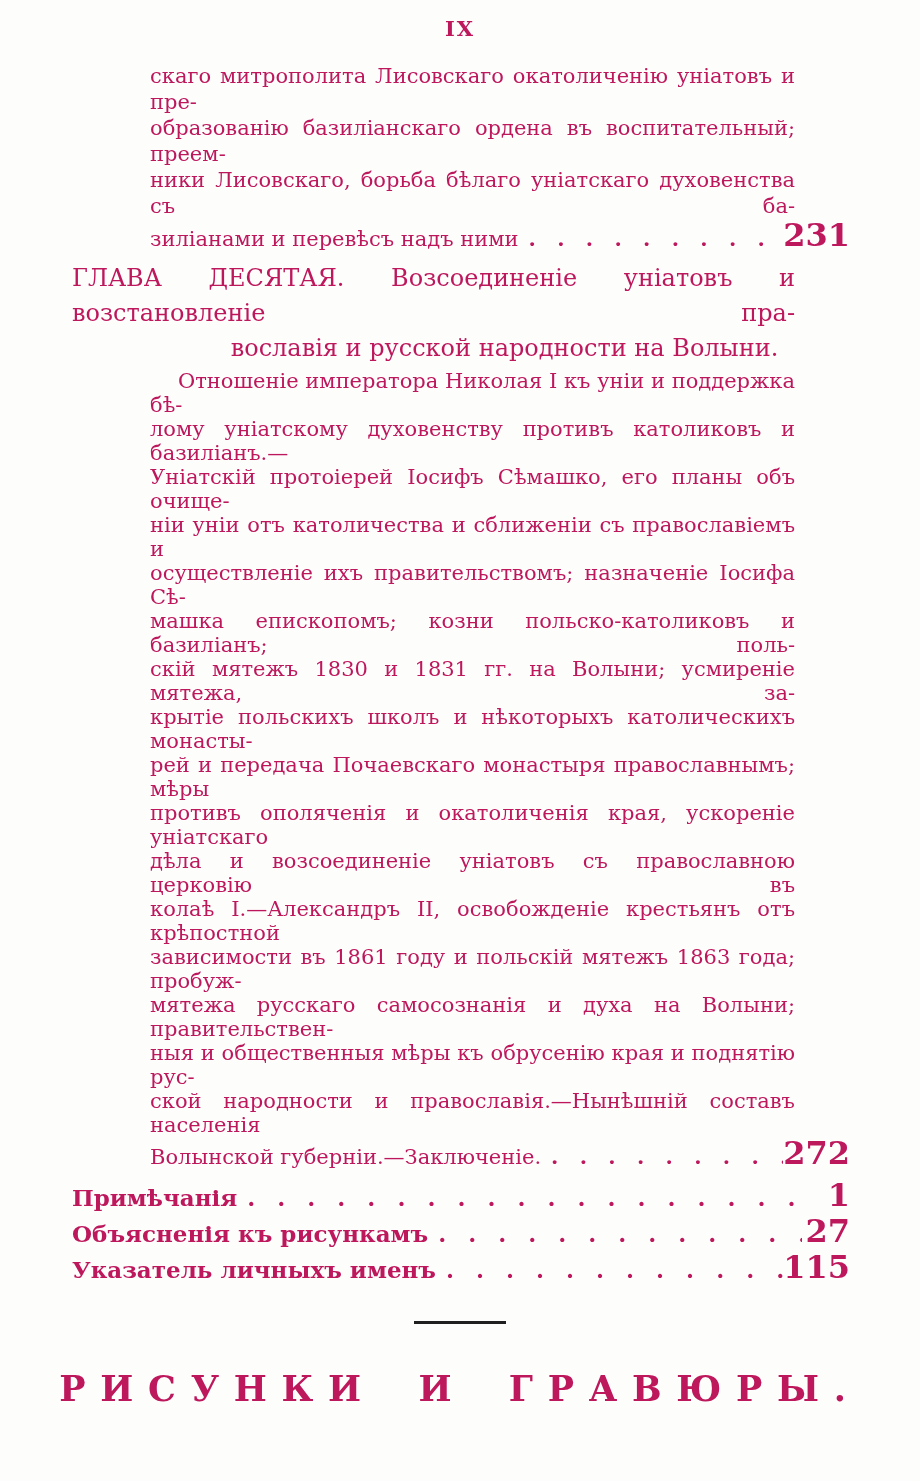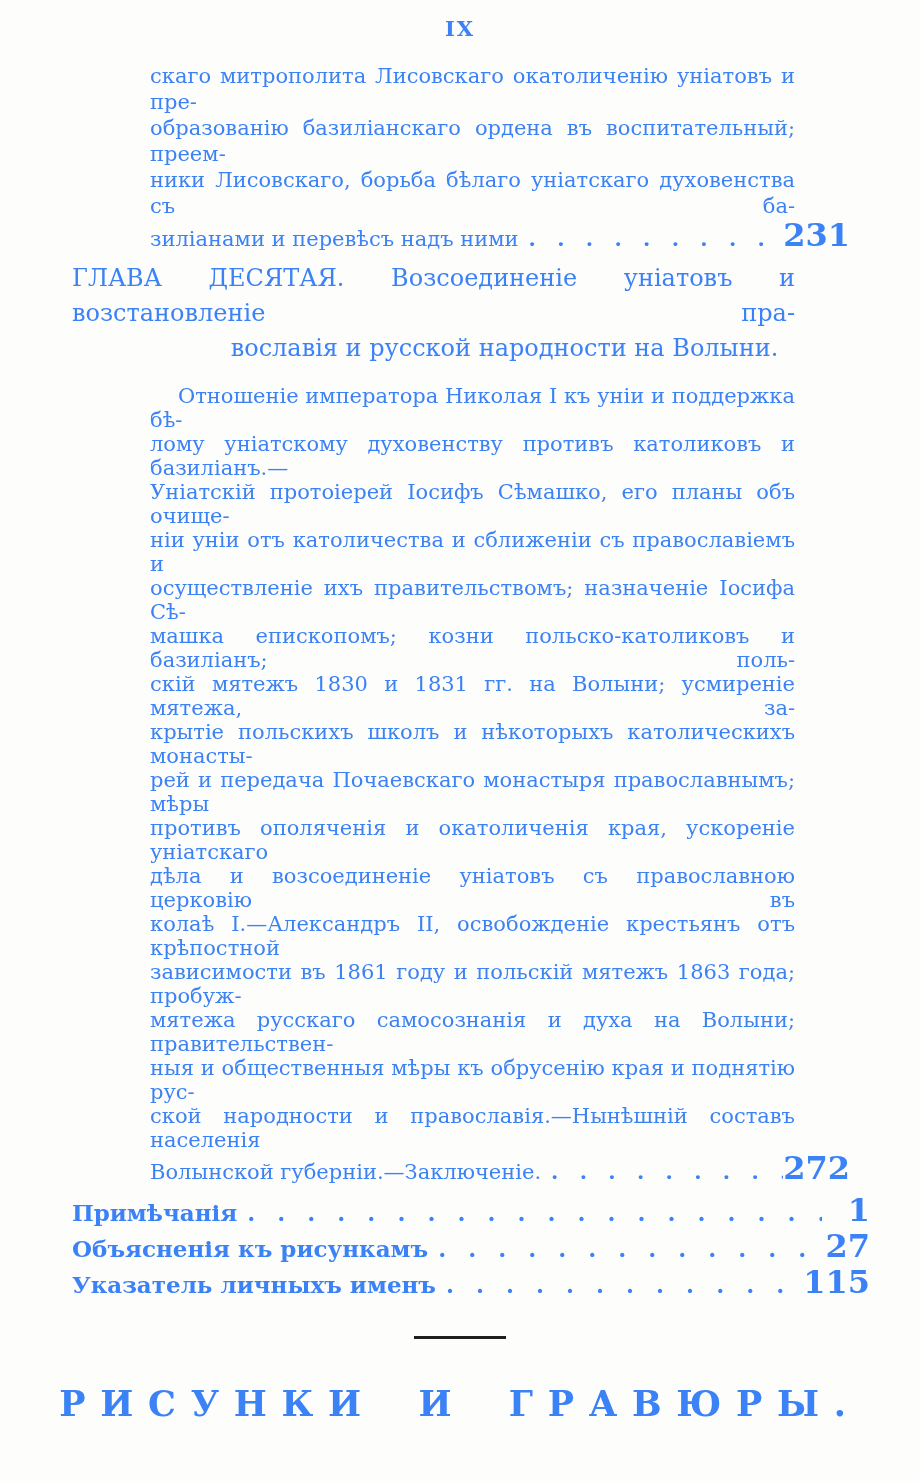--- a/index.html
+++ b/index.html
@@ -2,21 +2,21 @@
 <html><head>
 <meta charset="utf-8">
 <style>
   html, body { margin: 0; padding: 0; background: #ffffff; }
   .page {
     position: relative;
     width: 920px;
     height: 1481px;
     margin: 0 auto;
     background: #fdfdfc;
-    color: #3b82f6;
+    color: #be185d;
     font-family: "DejaVu Serif", "Liberation Serif", serif;
     overflow: hidden;
   }
   .pagenum {
     padding-top: 16px;
     text-align: center;
     font-size: 21px;
     font-weight: 700;
     letter-spacing: 2px;
   }
@@ -50,28 +50,28 @@
   .chapter-heading {
     margin: 9px 125px 0 72px;
     font-size: 24px;
     font-weight: 400;
     line-height: 35px;
   }
   .chapter-heading .l1 { text-align: justify; text-align-last: justify; }
   .chapter-heading .l2 { padding-left: 142px; text-align: center; }
 
   .summary {
-    margin: 18px 70px 0 150px;
+    margin: 3px 70px 0 150px;
     font-size: 21px;
     line-height: 24px;
   }
   .summary .indent { text-indent: 28px; }
 
   .backmatter {
-    margin: 10px 50px 0 72px;
+    margin: 10px 70px 0 72px;
     font-size: 23px;
     font-weight: 700;
     line-height: 34px;
   }
 
   .rule {
     width: 92px;
     height: 3px;
     background: #1f1f1f;
     margin: 34px auto 0;

